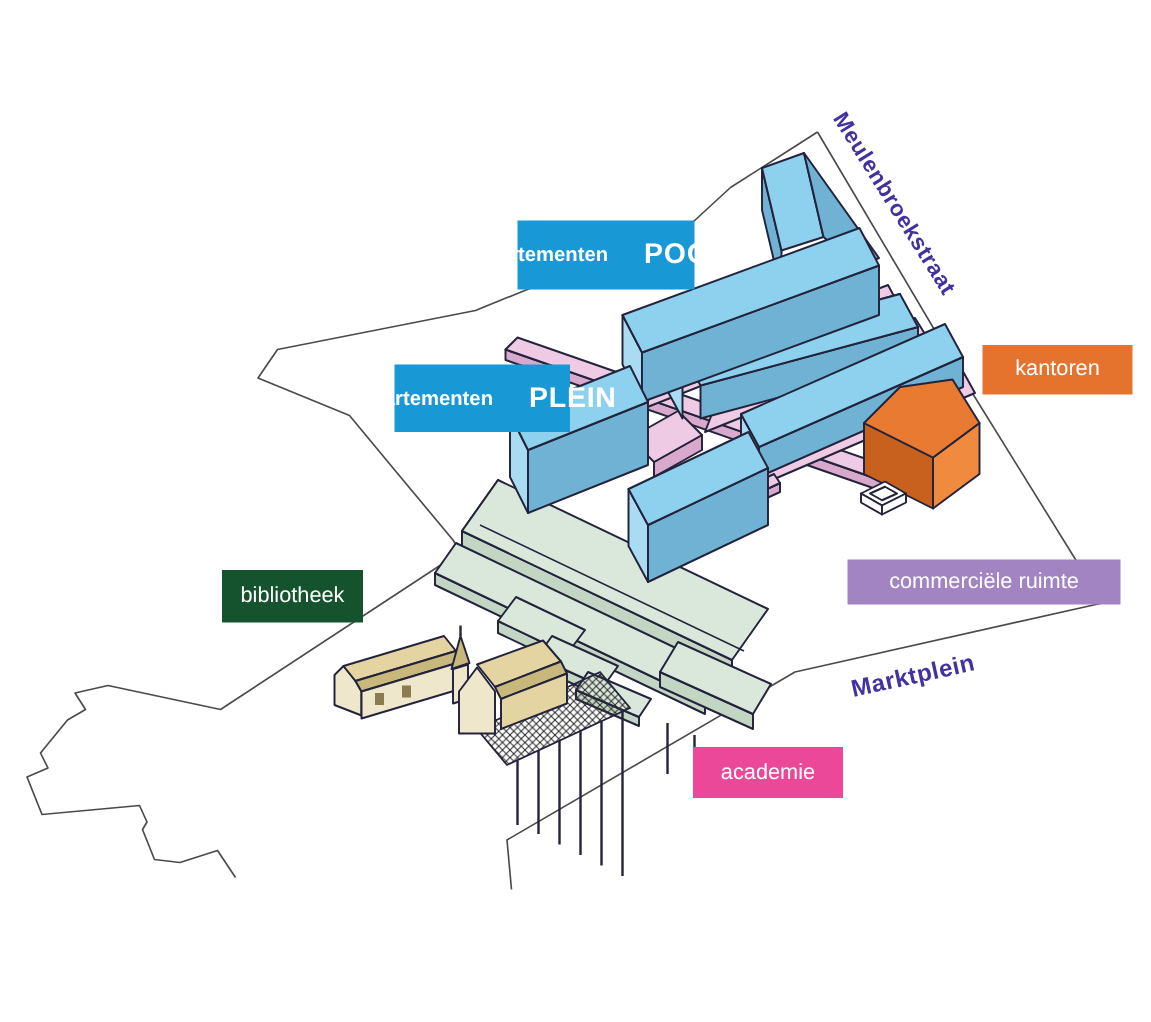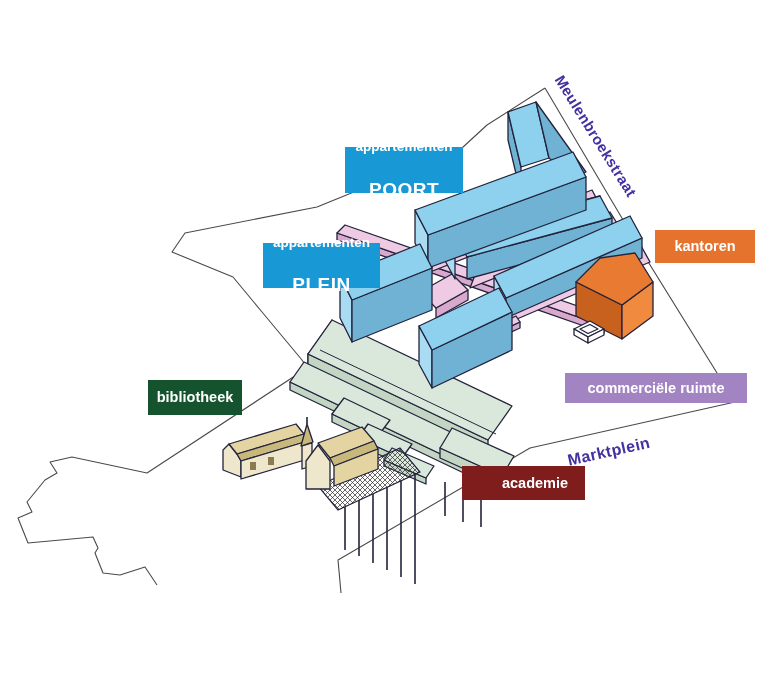--- a/index.html
+++ b/index.html
@@ -11,25 +11,25 @@
   .thin{stroke:#23233c;stroke-width:1;fill:none;}
   .boundary{fill:none;stroke:#4a4a4a;stroke-width:1.1;stroke-linejoin:round;}
   .blue-top{fill:#8DD1EE;} .blue-front{fill:#6FB2D3;} .blue-light{fill:#A9DCF2;}
   .pink-top{fill:#EFCAE4;} .pink-side{fill:#D9A8CD;}
   .or-top{fill:#E87A31;} .or-dark{fill:#C9611E;} .or-light{fill:#F08A3E;}
   .gr-top{fill:#DAE8DB;} .gr-front{fill:#C3D6C4;} .gr-side{fill:#AFC6B1;}
   .be-light{fill:#EFE7CB;} .be-mid{fill:#E3D4A2;} .be-dark{fill:#C9B87C;}
   .white-f{fill:#ffffff;}
   .post{stroke:#23233c;stroke-width:1.6;}
   
-  .tag{position:absolute;color:#fff;display:flex;flex-direction:column;align-items:center;
+  .tag{position:absolute;color:#fff;display:flex;flex-direction:row;align-items:center;
        justify-content:center;text-align:center;line-height:1.15;gap:24px;}
   .tag .l1{font-size:13.5px;font-weight:600;}
   .tag .l2{font-size:19px;font-weight:bold;letter-spacing:.5px;}
-  .tag .single{font-size:14.5px;font-weight:700;}
+  .tag .single{font-size:14.5px;font-weight:400;}
   .street{position:absolute;font-weight:bold;white-space:nowrap;letter-spacing:.4px;}
   #street-top{left:566px;top:72px;font-size:15px;transform:rotate(58deg);transform-origin:0 0;}
   #street-bottom{left:566px;top:452px;font-size:16px;transform:rotate(-12.5deg);transform-origin:0 0;}
 </style>
 </head>
 <body>
 
 <div id="stage">
 
   <svg id="site-svg" width="767" height="681" viewBox="0 0 767 681">
@@ -170,17 +170,17 @@
   </div>
 
   <div class="tag" style="left: 148px; top: 380px; width: 94px; height: 35px; background: #14532d;">
     <span class="single">bibliotheek</span>
   </div>
 
   <div class="tag" style="left: 533px; top: 373px; width: 182px; height: 30px; background: rgb(161, 132, 193); margin-left: 32px;">
     <span class="single">commerciële ruimte</span>
   </div>
 
-  <div class="tag" style="left: 462px; top: 466px; width: 100px; height: 34px; background: #7f1d1d; padding-left: 23px;">
+  <div class="tag" style="left: 462px; top: 498px; width: 100px; height: 34px; background: #ec4899;">
     <span class="single">academie</span>
   </div>
 
 </div>
 
 </body></html>

